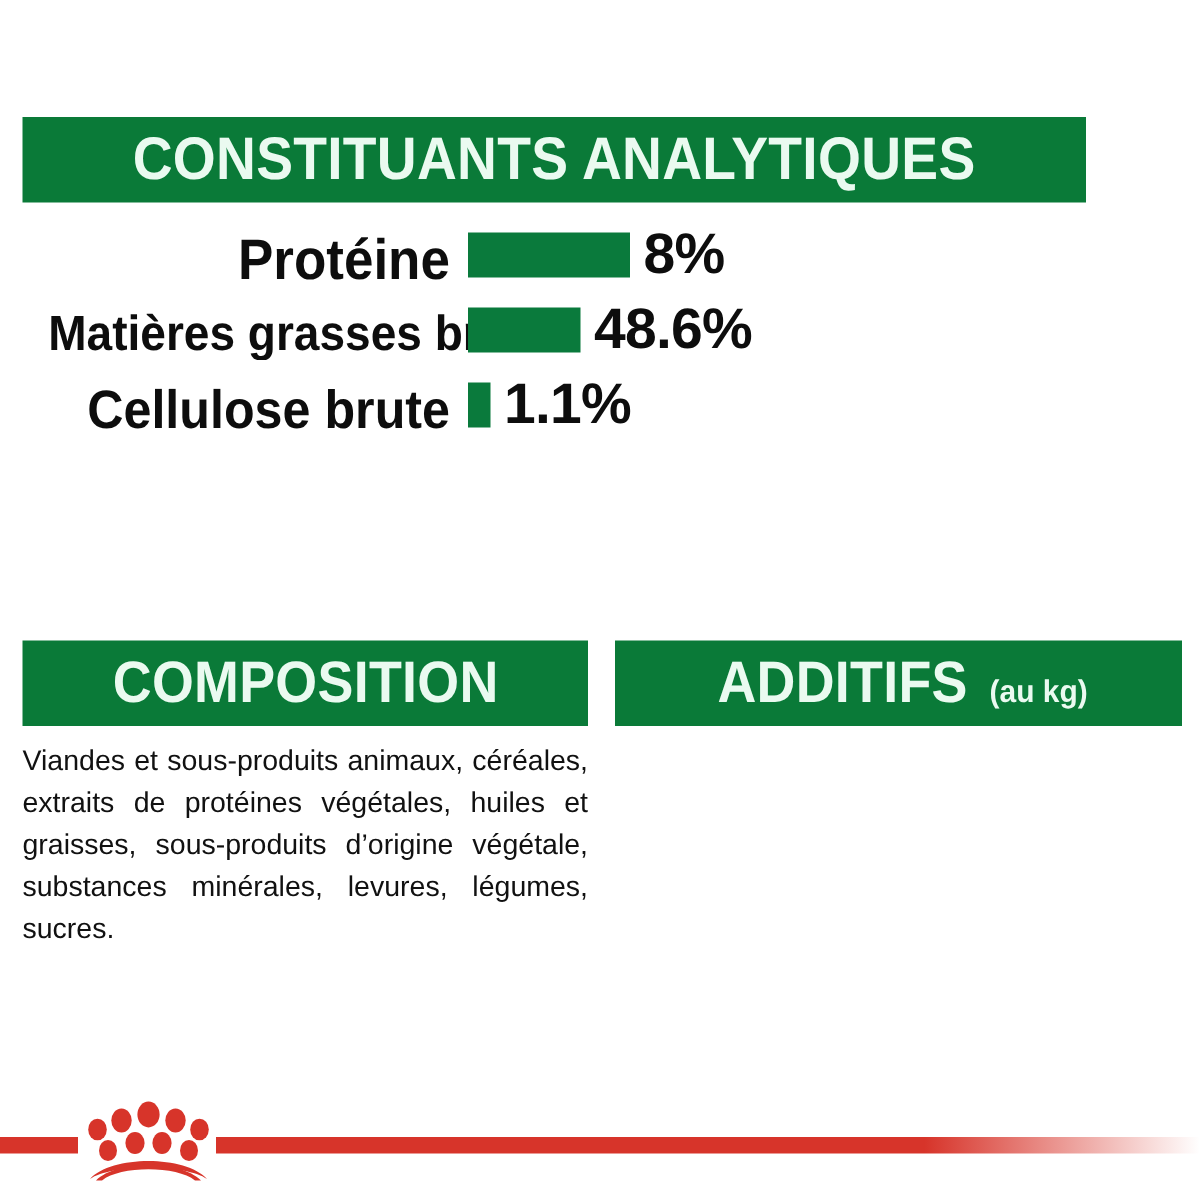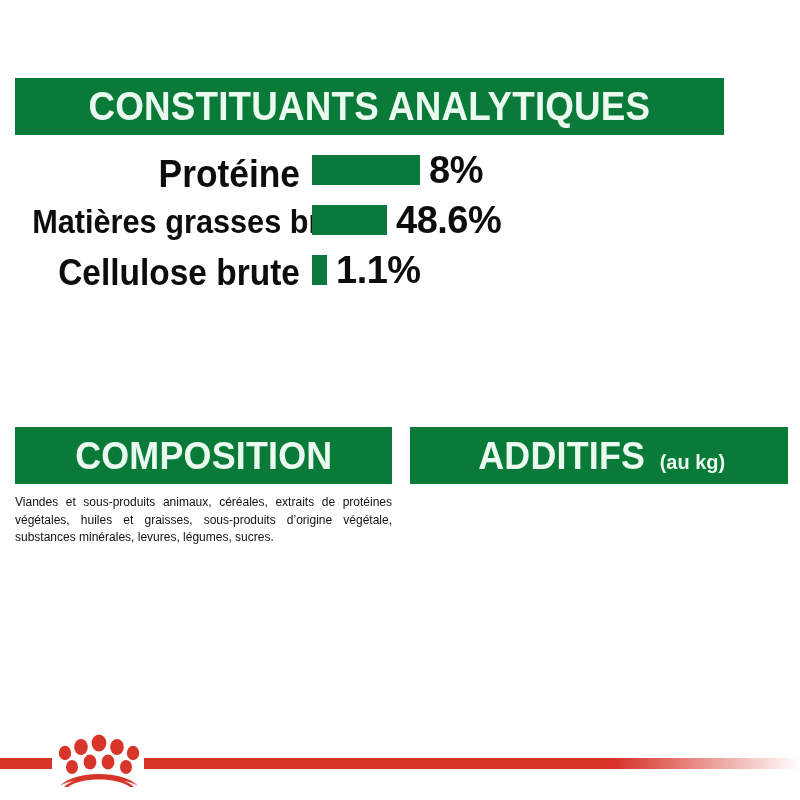--- a/index.html
+++ b/index.html
@@ -136,21 +136,21 @@
   }
   .banner-inline {
     display: flex;
     align-items: baseline;
     justify-content: center;
   }
 
   .panel-body {
     margin-top: 10px;
     color: #111111;
-    font-size: 12px;
+    font-size: 19px;
     line-height: 1.47;
     text-align: justify;
     font-family: "Liberation Sans", sans-serif;
   }
   #body-additifs { text-align: justify; }
 
   
   #footer {
     position: absolute;
     left: 0;

